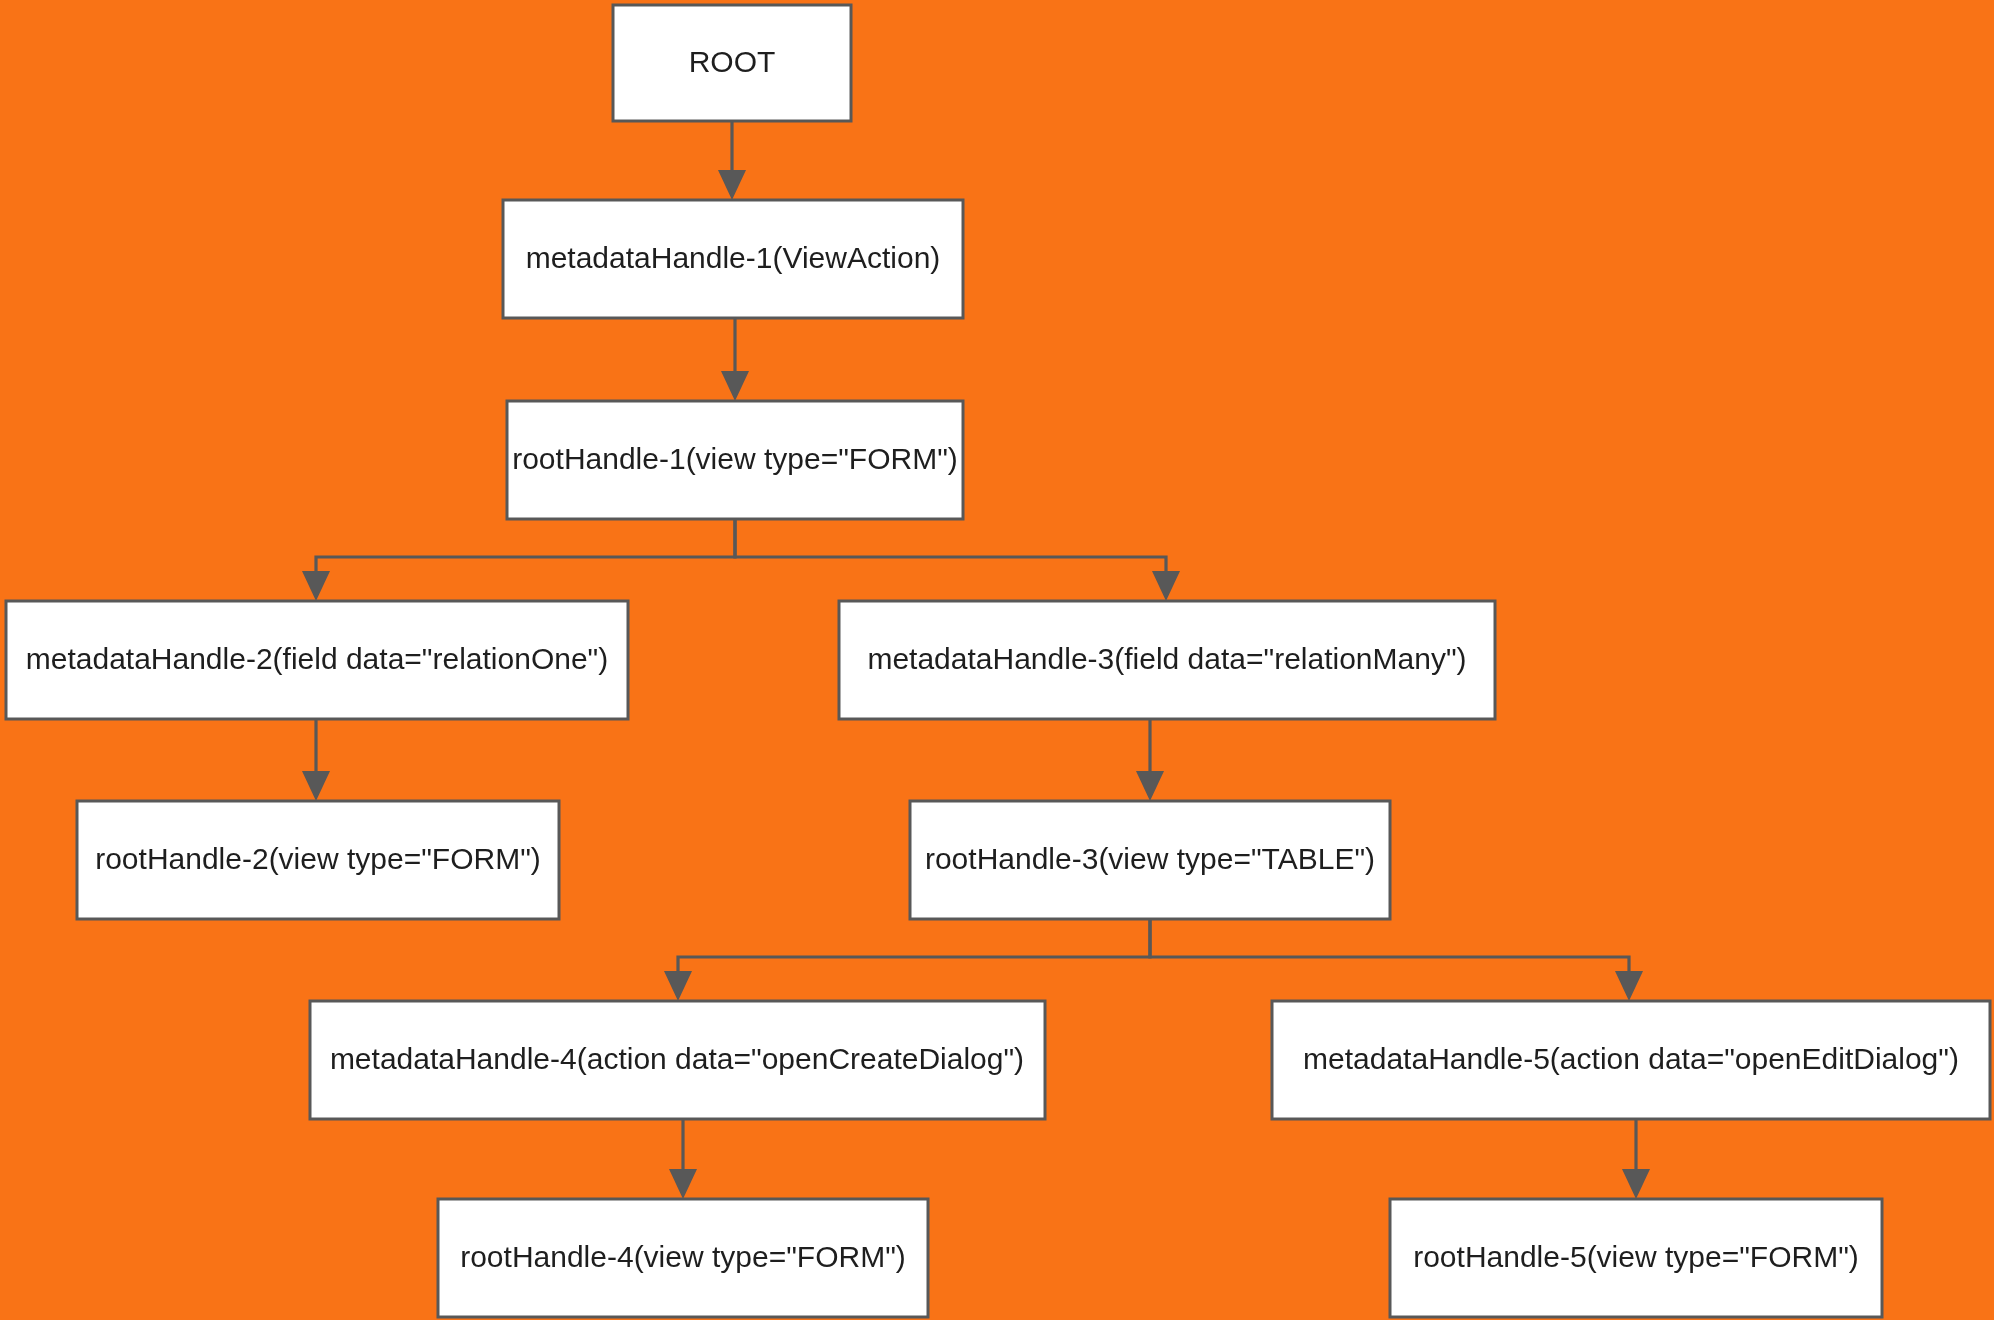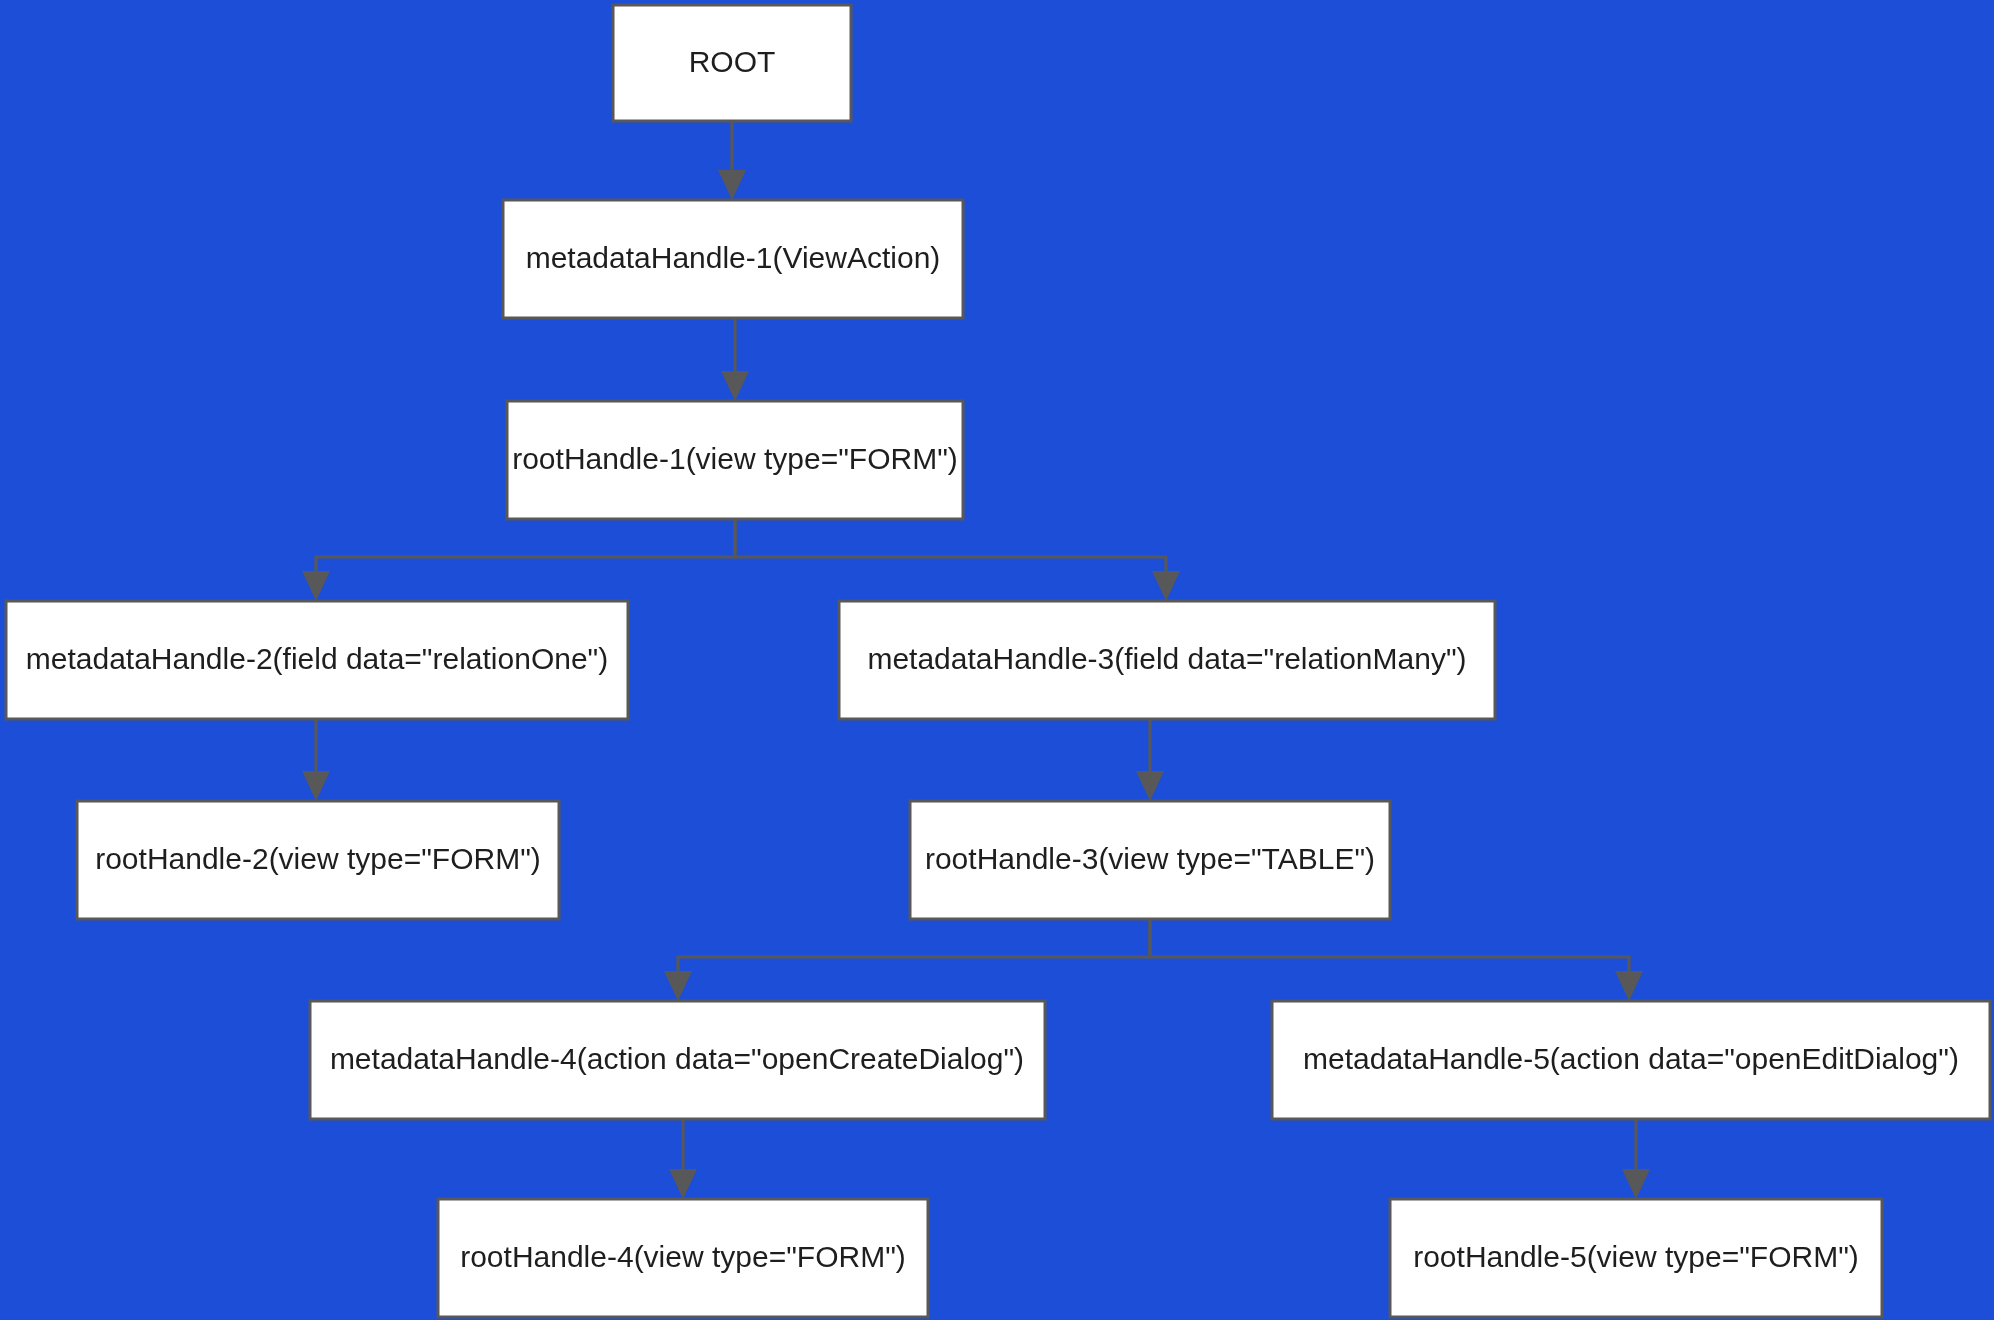--- a/index.html
+++ b/index.html
@@ -10,21 +10,21 @@
   body {
     font-family: "Liberation Sans", sans-serif;
     width: 1994px;
     height: 1320px;
     overflow: hidden;
   }
   #diagram-root {
     position: relative;
     width: 1994px;
     height: 1320px;
-    background: #1d4ed8;
+    background: #f97316;
   }
   svg.flow {
     position: absolute;
     top: 0;
     left: 0;
     width: 1994px;
     height: 1320px;
     display: block;
   }
   .node-rect {

